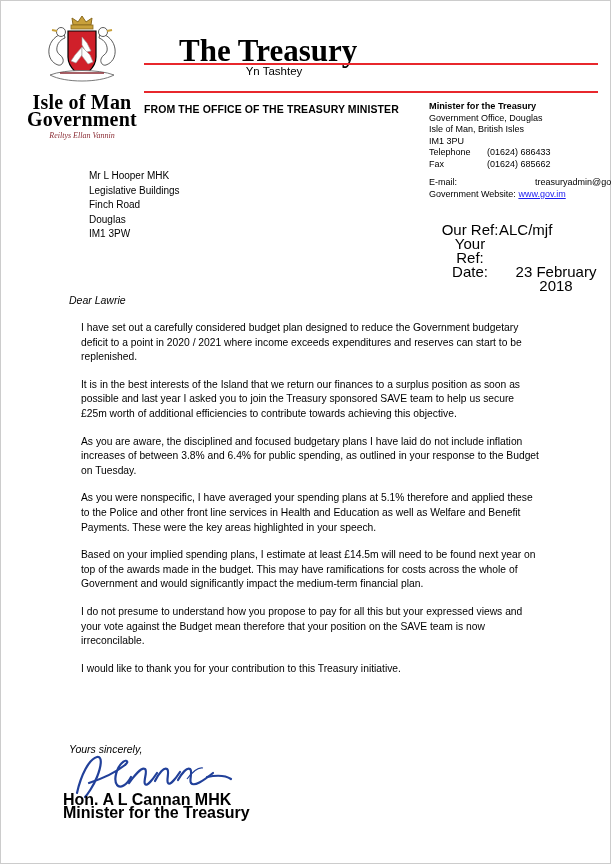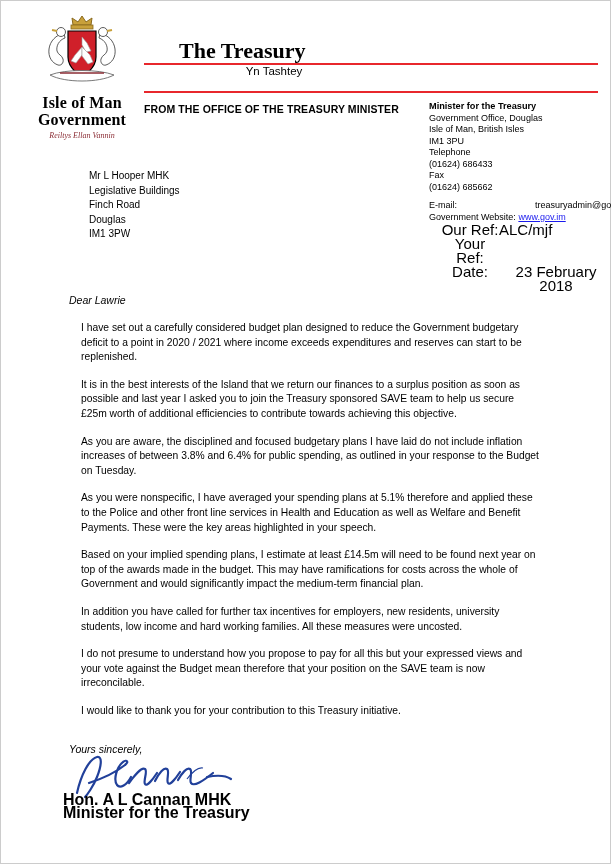--- a/index.html
+++ b/index.html
@@ -32,21 +32,21 @@
     position: absolute;
     left: 26px;
     top: 12px;
     width: 110px;
     text-align: center;
   }
   .crest svg { display: block; margin: 0 auto; }
   .crest-title {
     font-family: "Liberation Serif", serif;
     font-weight: bold;
-    font-size: 16px;
+    font-size: 20px;
     line-height: 17px;
     color: #000;
     margin-top: 3px;
     letter-spacing: 0.2px;
   }
   .crest-sub {
     font-family: "Liberation Serif", serif;
     font-style: italic;
     font-size: 8px;
     color: #8a2b33;
@@ -54,21 +54,21 @@
   }
 
   .treasury-block {
     position: absolute;
     left: 178px;
     top: 38px;
     width: 260px;
   }
   .treasury-title {
     font-family: "Liberation Serif", serif;
-    font-size: 22px;
+    font-size: 31px;
     font-weight: bold;
     line-height: 24px;
   }
   .treasury-sub {
     font-family: "Liberation Sans", sans-serif;
     font-size: 11.5px;
     text-align: center;
     width: 190px;
     margin-top: 2px;
   }
@@ -97,21 +97,21 @@
     position: absolute;
     left: 428px;
     top: 100px;
     width: 172px;
     font-size: 9px;
     line-height: 11.5px;
   }
   .contact .bold { font-weight: bold; font-size: 9.2px; }
   .contact .row { display: flex; gap: 48px; }
   .contact .lbl { width: 58px; flex: none; }
-  .contact .tel-row { display: flex; flex-direction: column; }
+  .contact .tel-row { display: flex; }
   .contact .tel-lbl { width: 58px; flex: none; }
   .contact a { color: #1a1aee; text-decoration: underline; }
   .contact .gap { height: 7px; }
 
   .refblock {
     position: absolute;
     left: 440px;
     top: 222px;
     width: 172px;
     font-size: 15px;
@@ -276,21 +276,20 @@
   </div>
 
   <div class="salutation">Dear Lawrie</div>
 
   <div class="body">
     <p>I have set out a carefully considered budget plan designed to reduce the Government budgetary deficit to a point in 2020 / 2021 where income exceeds expenditures and reserves can start to be replenished.</p>
     <p>It is in the best interests of the Island that we return our finances to a surplus position as soon as possible and last year I asked you to join the Treasury sponsored SAVE team to help us secure £25m worth of additional efficiencies to contribute towards achieving this objective.</p>
     <p>As you are aware, the disciplined and focused budgetary plans I have laid do not include inflation increases of between 3.8% and 6.4% for public spending, as outlined in your response to the Budget on Tuesday.</p>
     <p>As you were nonspecific, I have averaged your spending plans at 5.1% therefore and applied these to the Police and other front line services in Health and Education as well as Welfare and Benefit Payments. These were the key areas highlighted in your speech.</p>
     <p>Based on your implied spending plans, I estimate at least £14.5m will need to be found next year on top of the awards made in the budget.  This may have ramifications for costs across the whole of Government and would significantly impact the medium-term financial plan.</p>
-    <p>In addition you have called for further tax incentives for employers, new residents, university students, low income and hard working families.  All these measures were uncosted.</p>
     <p>I do not presume to understand how you propose to pay for all this but your expressed views and your vote against the Budget mean therefore that your position on the SAVE team is now irreconcilable.</p>
     <p>I would like to thank you for your contribution to this Treasury initiative.</p>
   </div>
 
   <div class="closing">Yours sincerely,</div>
 
   <div class="signature">
     <svg width="190" height="58" viewBox="0 0 190 58" aria-hidden="true">
       <g fill="none" stroke="#21409a" stroke-width="2.2" stroke-linecap="round">
         <path d="M10 44 C14 26 22 10 30 8 C36 7 34 18 30 28 C26 38 20 46 18 48"></path>

